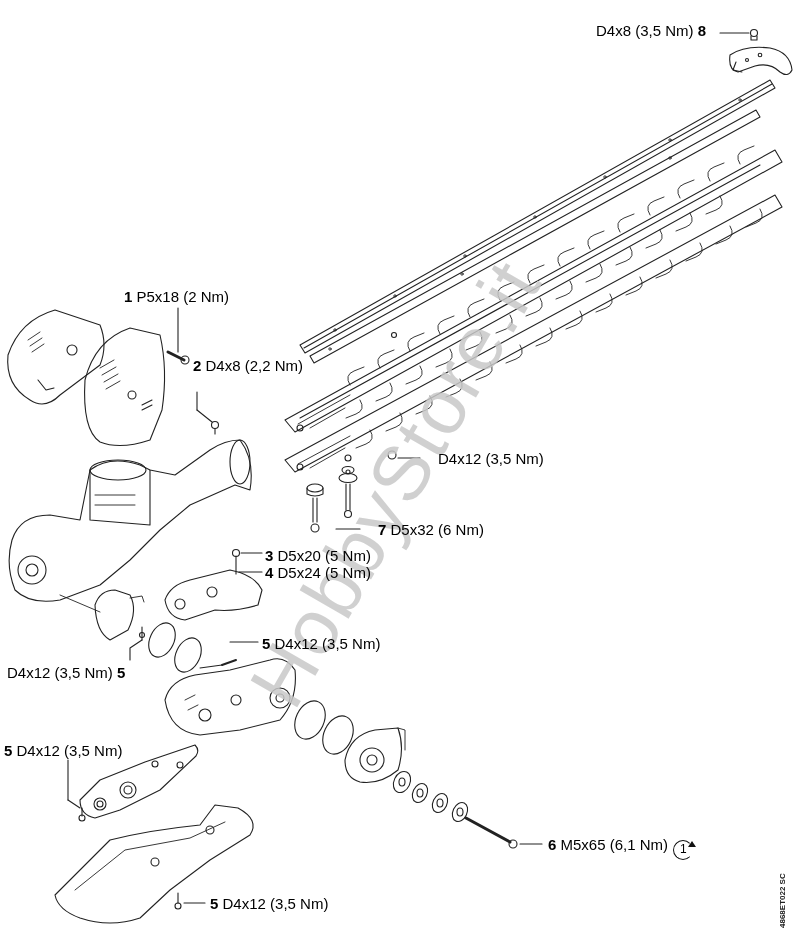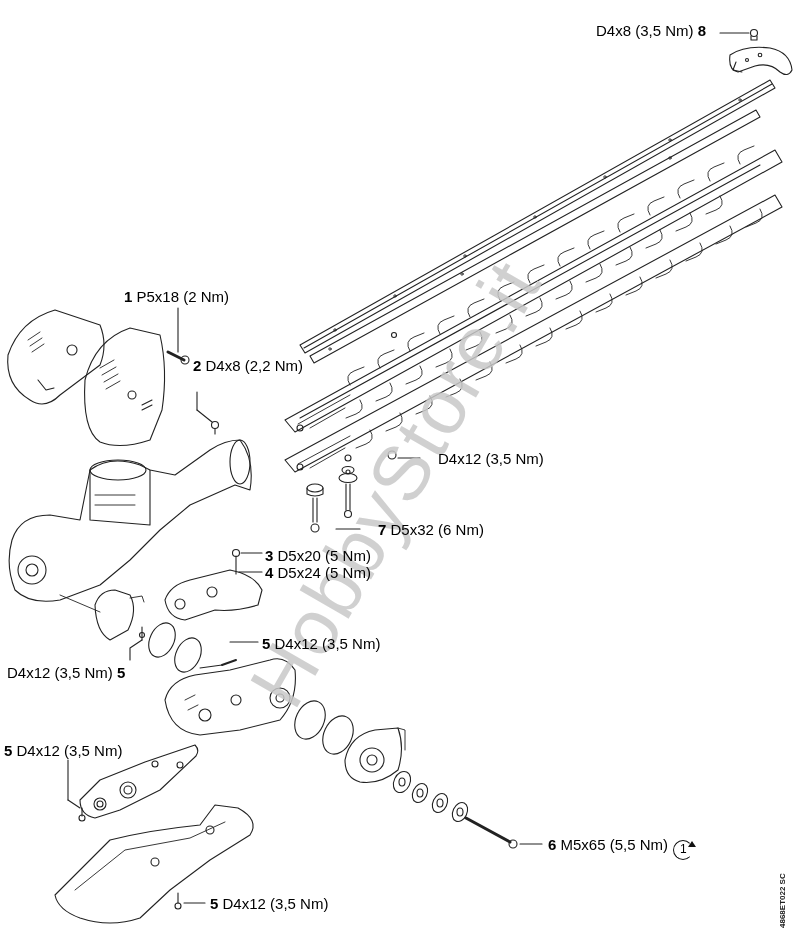--- a/index.html
+++ b/index.html
@@ -316,21 +316,21 @@
   <span class="num">5</span>
 </div>
 
 <div class="lbl" style="left:4px; top:742px;">
   <span class="num">5</span>
   <span>D4x12 (3,5 Nm)</span>
 </div>
 
 <div class="lbl" style="left:548px; top:836px;">
   <span class="num">6</span>
-  <span>M5x65 (5,5 Nm)</span>
+  <span>M5x65 (6,1 Nm)</span>
   <span class="rot-icon">1</span>
 </div>
 
 <div class="lbl" style="left:210px; top:895px;">
   <span class="num">5</span>
   <span>D4x12 (3,5 Nm)</span>
 </div>
 
 <div class="code">4868ET022 SC</div>
 

